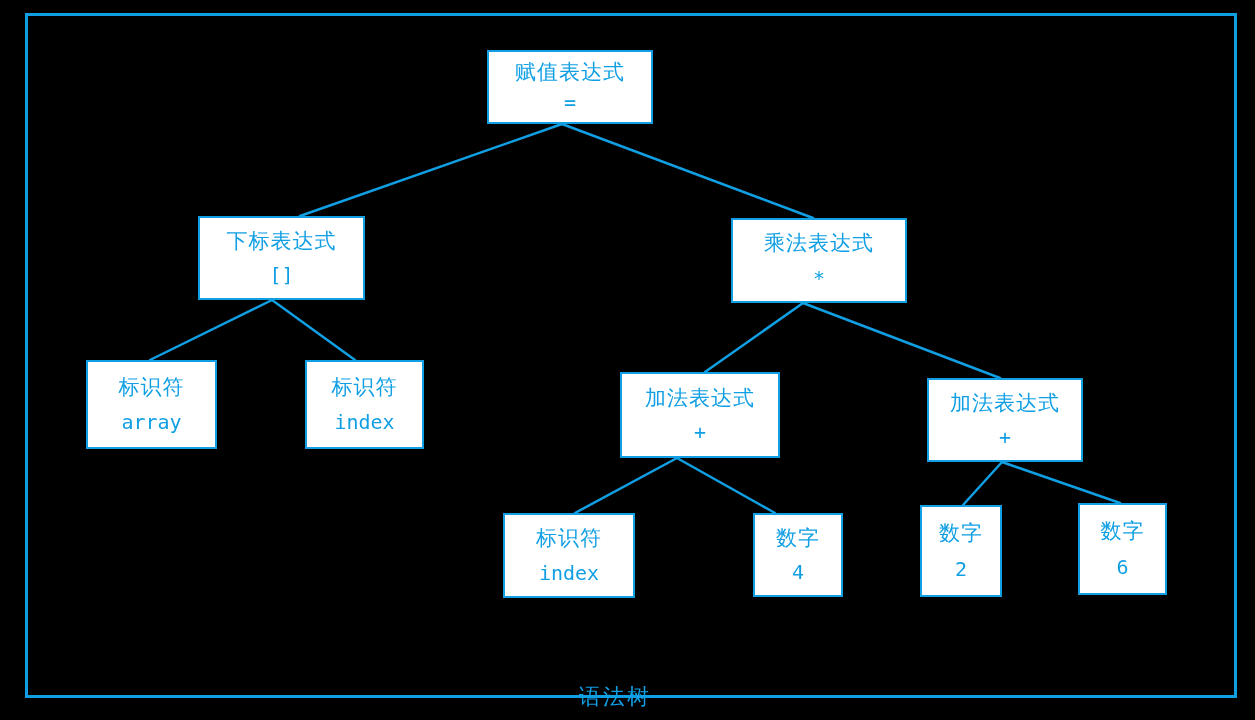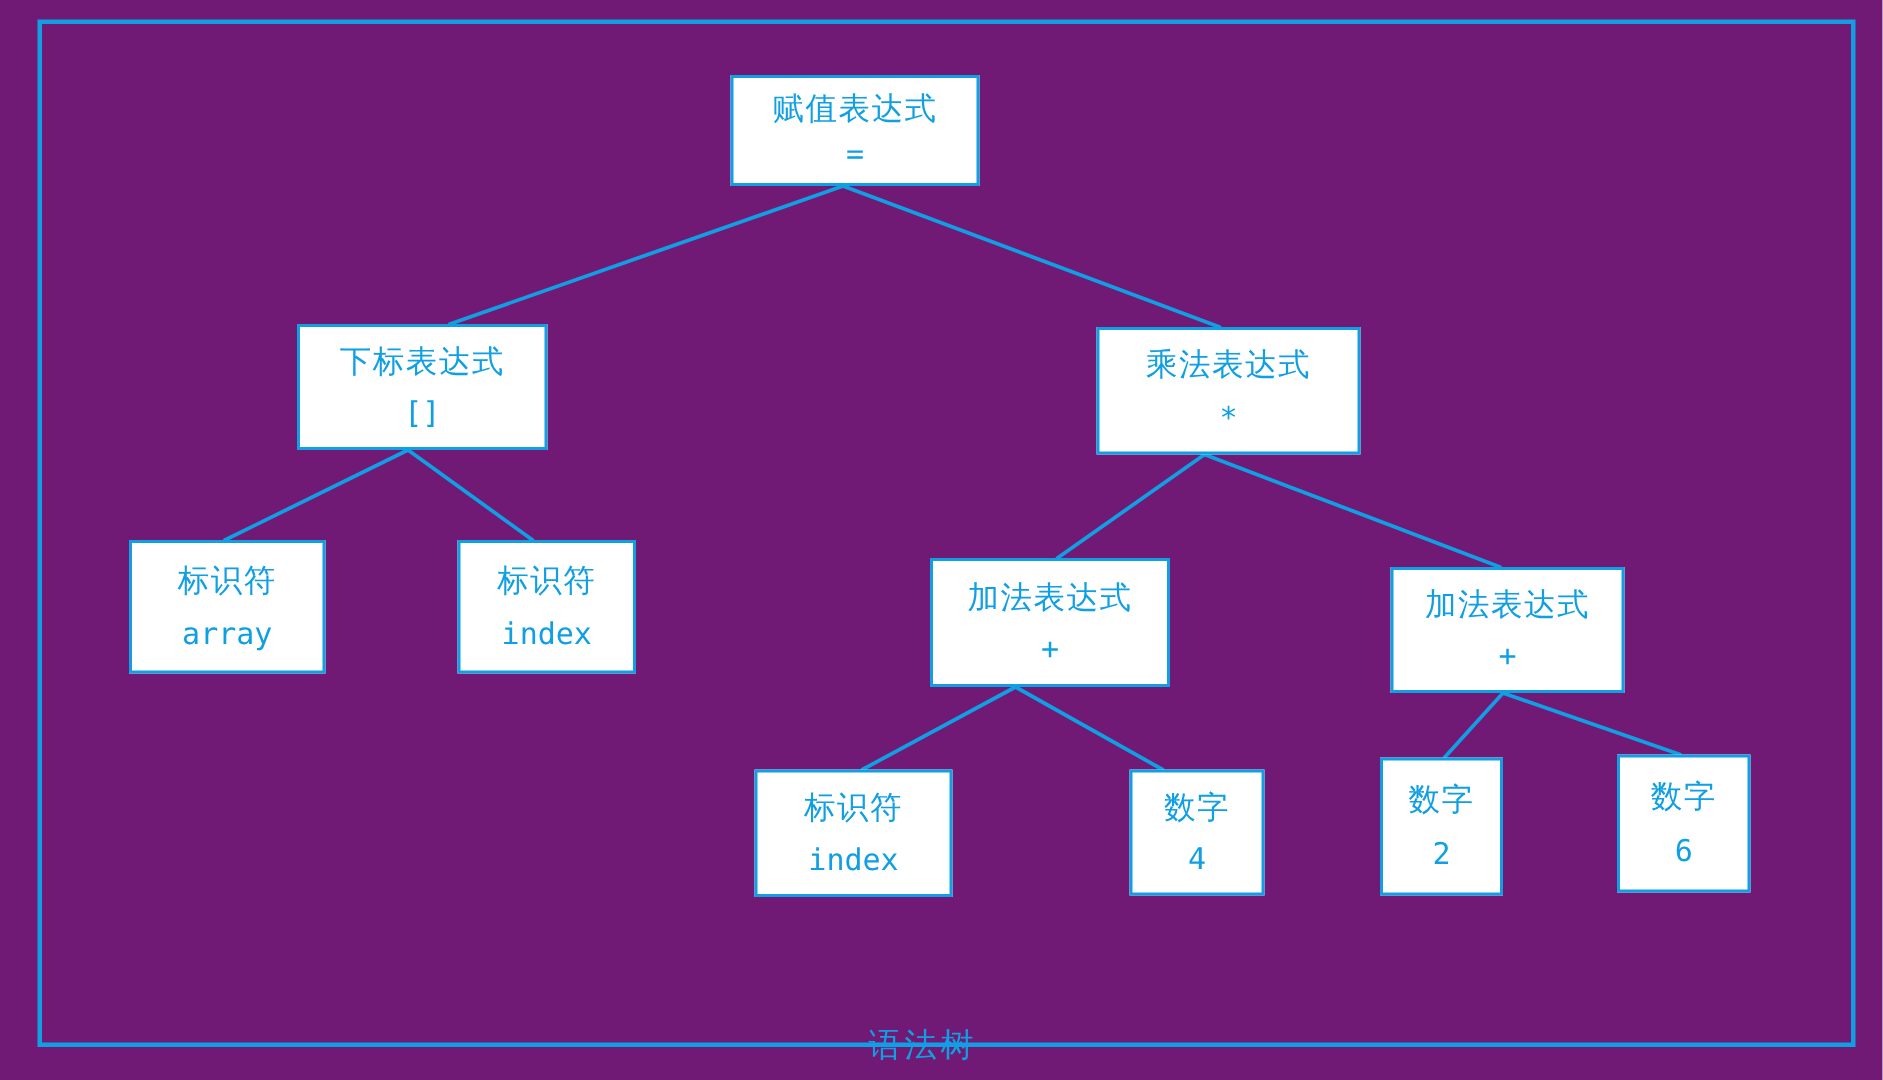--- a/index.html
+++ b/index.html
@@ -1,21 +1,21 @@
 <!DOCTYPE html>
 <html style="--accent: #119FE4;"><head>
 <meta charset="utf-8">
 <style>
   :root { --accent: #119FE4; }
   html, body { margin: 0; padding: 0; background: #ffffff; }
   .canvas {
     position: relative;
     width: 1255px;
     height: 720px;
-    background: #701a75;
+    background: #000000;
     overflow: hidden;
     font-family: "Liberation Serif", "DejaVu Serif", serif;
   }
   .frame {
     position: absolute;
     left: 25px; top: 13px;
     width: 1206px; height: 679px;
     border: 3px solid var(--accent);
     background: transparent;
   }

